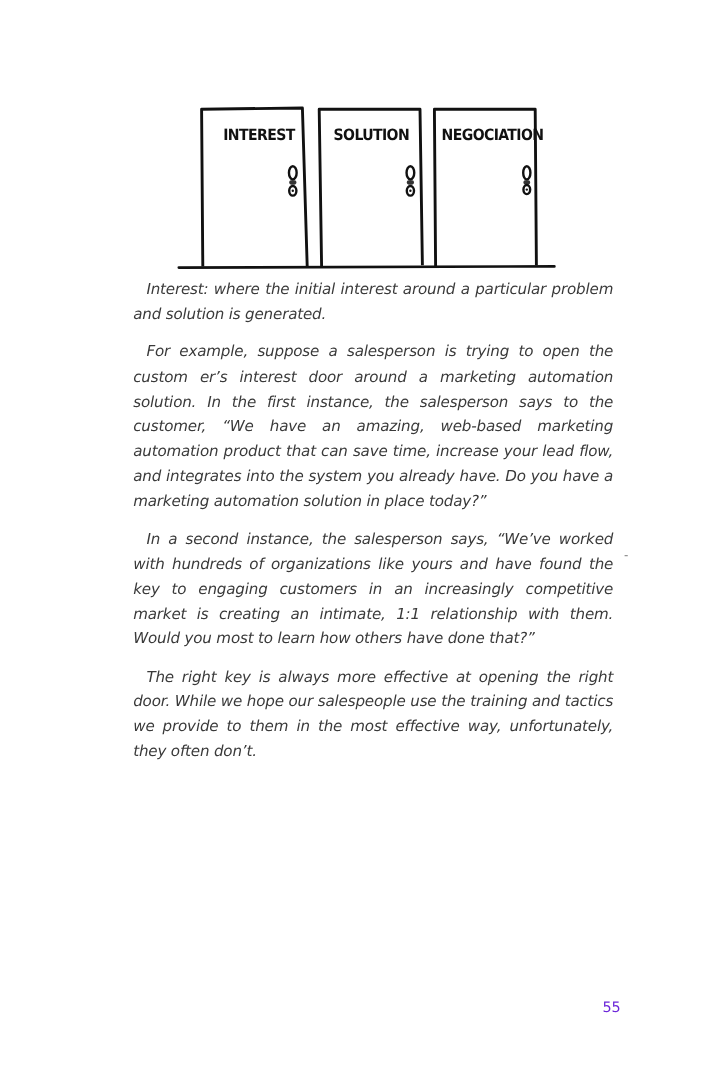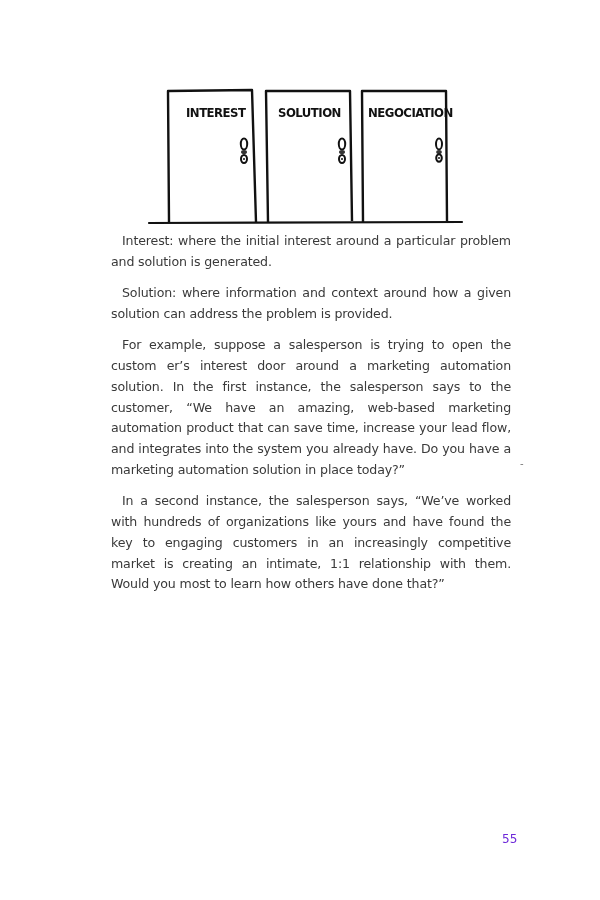--- a/index.html
+++ b/index.html
@@ -32,20 +32,21 @@
       font-size: 13px;
       font-weight: bold;
       fill: #111;
       letter-spacing: -0.5px;
     }
     .body-text {
       position: absolute;
       left: 111px;
       top: 231px;
       width: 400px;
+      font-style: italic;
     }
     .para {
       font-size: 12.6px;
       line-height: 20.8px;
       text-indent: 11px;
       text-align: justify;
       margin: 0 0 10.5px 0;
       letter-spacing: -0.15px;
       word-spacing: 0px;
     }
@@ -103,20 +104,20 @@
         <ellipse cx="299" cy="72" rx="2.8" ry="2" fill="#333"></ellipse>
         <ellipse cx="299" cy="78" rx="2.8" ry="3.8" stroke="#111" stroke-width="2" fill="#fff"></ellipse>
         <circle cx="299" cy="78" r="1" fill="#111"></circle>
       </g>
     </g>
   </svg>
 </div>
 
 <div class="body-text">
   <p class="para">Interest:  where the initial interest around a particular problem and solution is generated.</p>
-  <p class="para">Solution:  where information and context around how a given solution can address the problem is provided.</p>
   <p class="para">For example, suppose a salesperson is trying to open the custom er’s interest door around a marketing automation solution. In the first instance, the salesperson says to the customer, “We have an amazing, web-based marketing automation product that can save time, increase your lead flow, and integrates into the system you already have. Do you have a marketing automation solution in place today?”</p>
   <p class="para">In a second instance, the salesperson says, “We’ve worked with hundreds of organizations like yours and have found the key to engaging customers in an increasingly competitive market is creating an intimate, 1:1 relationship with them. Would you most to learn how others have done that?”</p>
+  <p class="para">The right key is always more effective at opening the right door. While we hope our salespeople use the training and tactics we provide to them in the most effective way, unfortunately, they often don’t.</p>
 </div>
 
 <div class="trail-mark">-</div>
 
 <div class="page-number">55</div>
 
 </body></html>

